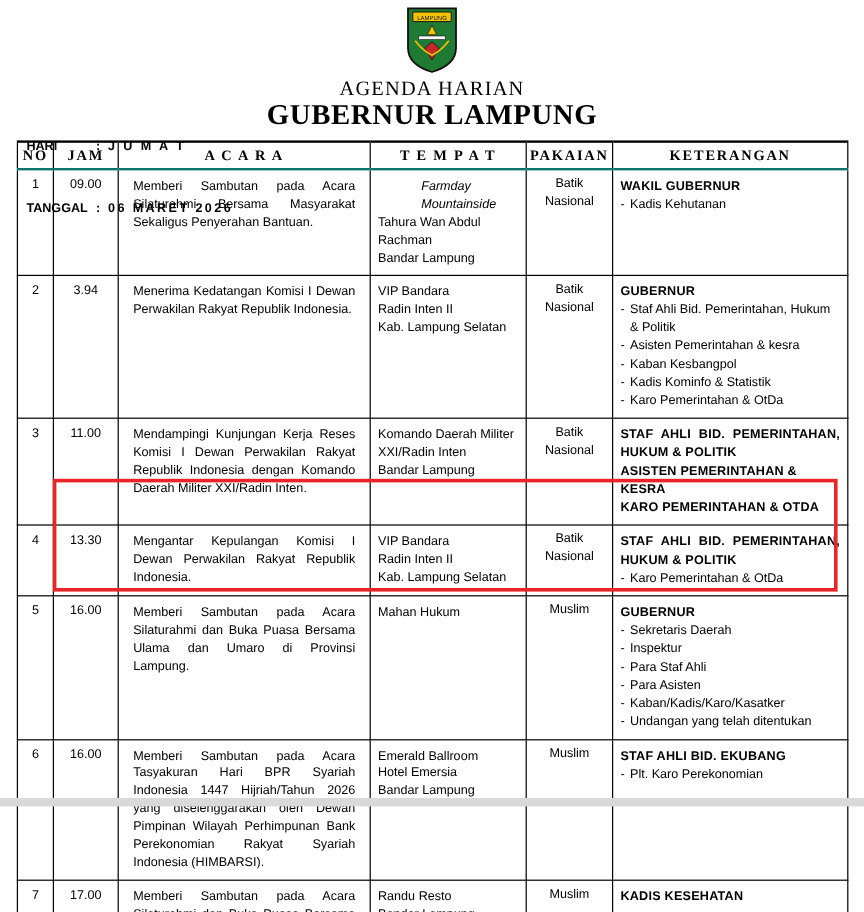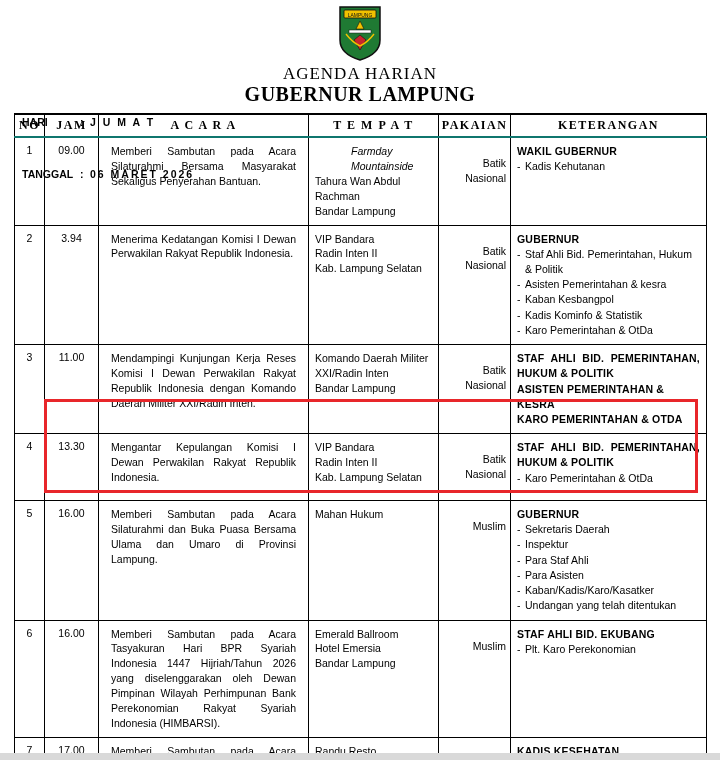--- a/index.html
+++ b/index.html
@@ -10,21 +10,21 @@
     width: 720px;
     height: 760px;
     background: #ffffff;
     font-family: "Liberation Sans", sans-serif;
     color: #000000;
     overflow: hidden;
   }
   .page {
     position: relative;
     width: 720px;
-    height: 760px;
+    height: 672px;
     box-sizing: border-box;
     padding: 0 14px;
   }
 
   
   .logo-wrap {
     display: flex;
     justify-content: center;
     padding-top: 4px;
   }
@@ -40,21 +40,21 @@
     margin-top: 2px;
   }
   .doc-title .line1 {
     font-family: "Liberation Serif", serif;
     font-size: 17px;
     letter-spacing: 1px;
     font-weight: 400;
   }
   .doc-title .line2 {
     font-family: "Liberation Serif", serif;
-    font-size: 20px;
+    font-size: 24px;
     font-weight: 700;
     letter-spacing: 0.5px;
     line-height: 1.05;
   }
 
   .meta {
     position: absolute;
     left: 22px;
     top: 78px;
     font-size: 10.5px;
@@ -109,22 +109,22 @@
     text-align: justify;
     line-height: 1.42;
   }
   td.tempat {
     font-size: 10.5px;
     padding: 6px 6px;
     line-height: 1.42;
   }
   td.pakaian {
     font-size: 10.5px;
-    padding: 18px 4px;
-    text-align: right;
+    padding: 4px 4px;
+    text-align: center;
     line-height: 1.42;
   }
   td.ket {
     font-size: 10.5px;
     padding: 6px 6px;
     line-height: 1.45;
   }
   .ket-title {
     font-weight: 700;
     letter-spacing: 0.2px;

